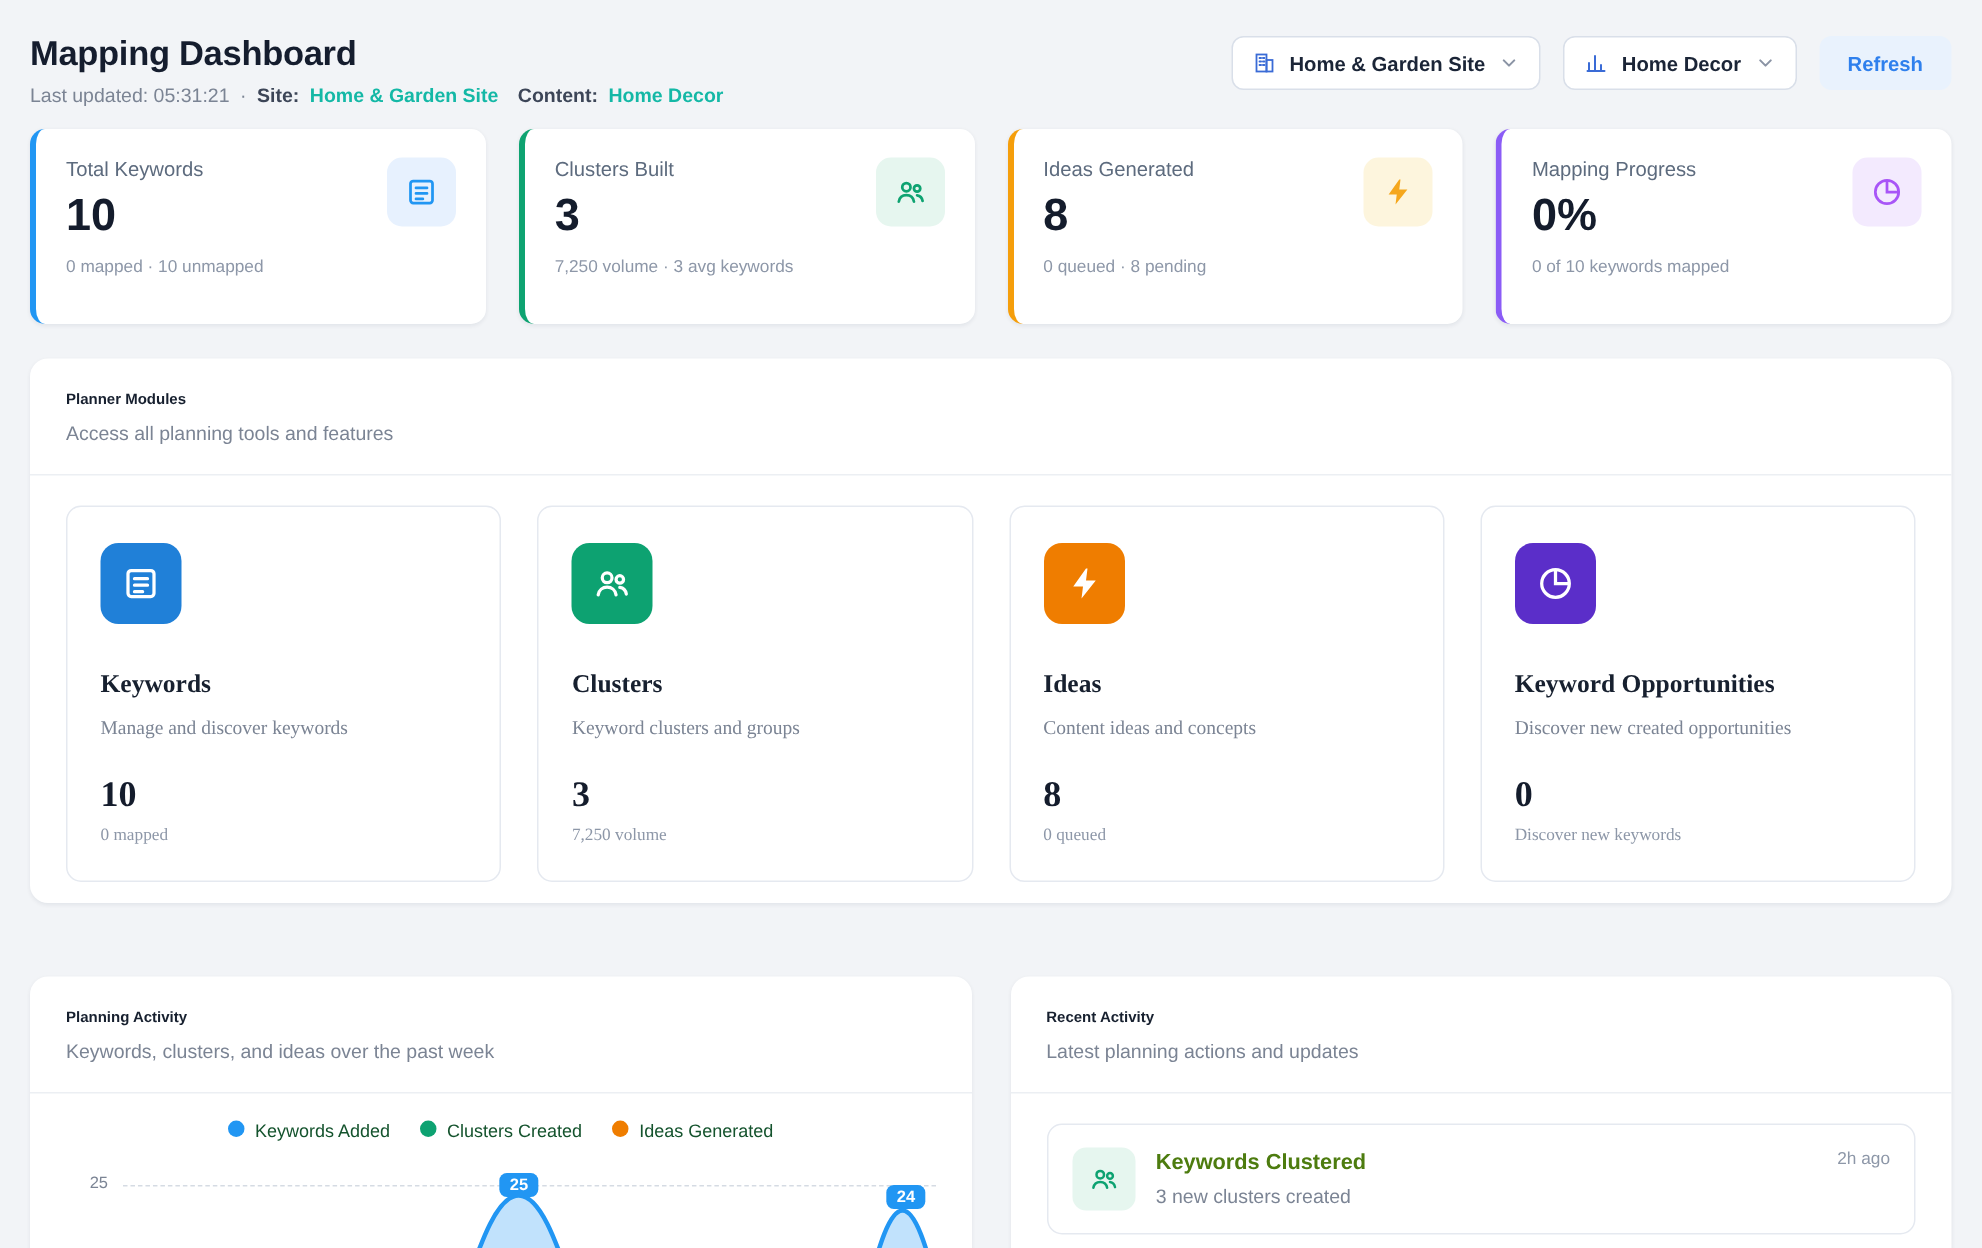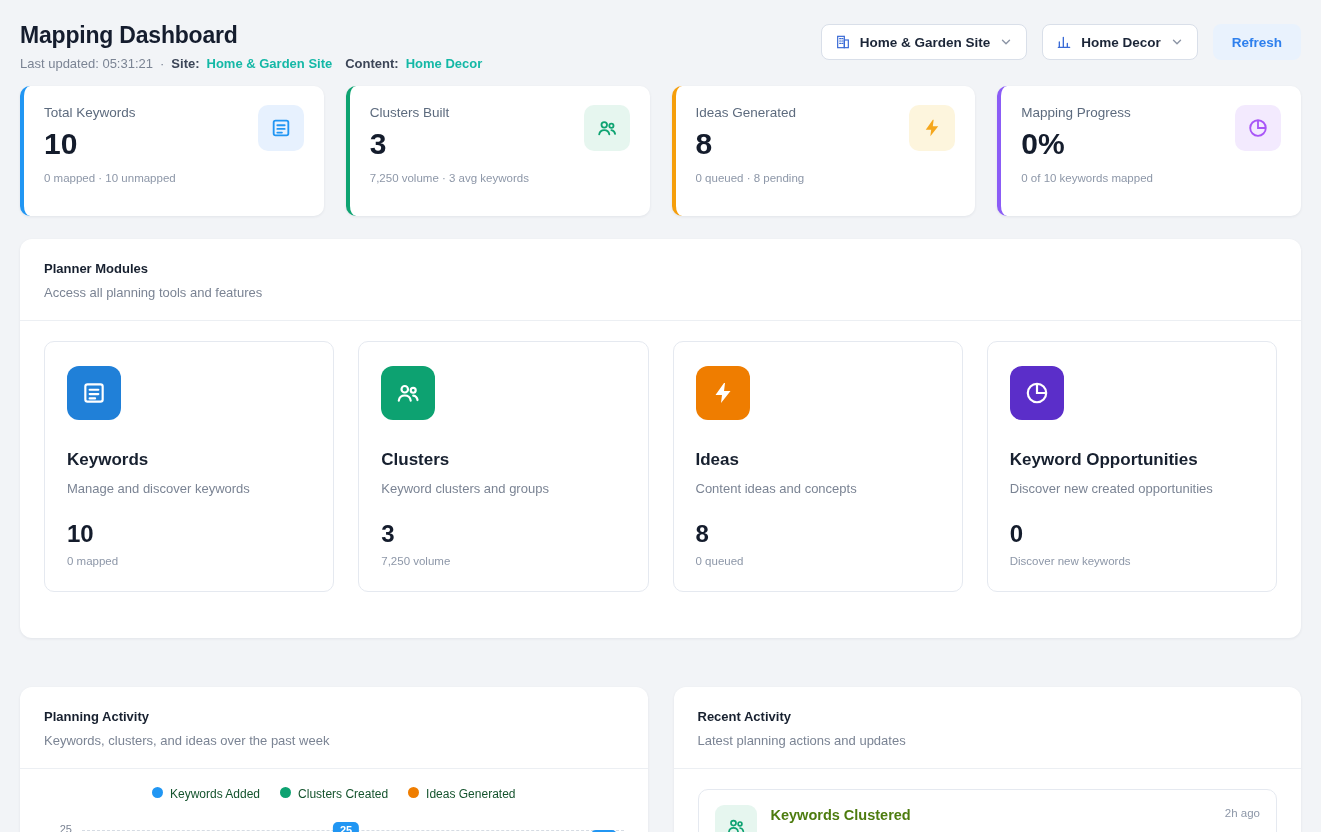--- a/index.html
+++ b/index.html
@@ -45,26 +45,26 @@
   .stat-value { font-size: 30px; font-weight: 800; color: #141c2c; margin-top: 7px; }
   .stat-caption { font-size: 11.5px; color: #8d97a8; margin-top: 11px; }
   .chip {
     width: 46px; height: 46px; border-radius: 10px; flex: none;
     display: flex; align-items: center; justify-content: center;
   }
 
   
   .panel { background: #fff; border-radius: 12px; box-shadow: 0 1px 3px rgba(16,30,54,.07); margin-top: 23px; }
   .panel-head { padding: 22px 24px 20px; }
-  .panel-title { font-size: 13px; font-weight: 800; color: #17202f; }
+  .panel-title { font-size: 10px; font-weight: 800; color: #17202f; }
   .panel-sub { font-size: 13px; color: #7b8494; margin-top: 9px; }
   .divider { border-top: 1px solid #eceff3; }
 
   
-  .modules-grid { display: grid; grid-template-columns: repeat(4, 1fr); gap: 24px; padding: 20px 24px 46px; }
+  .modules-grid { display: grid; grid-template-columns: repeat(4, 1fr); gap: 24px; padding: 20px 24px 14px; font-family: Liberation Serif, serif; }
   .module-card { border: 1px solid #e5e9f0; border-radius: 10px; padding: 24px 22px; background: #fff; cursor: pointer; }
   .module-icon {
     width: 54px; height: 54px; border-radius: 12px; color: #fff;
     display: flex; align-items: center; justify-content: center; margin-bottom: 30px;
   }
   .module-title { font-size: 17px; font-weight: 800; color: #17202f; }
   .module-desc { font-size: 13px; color: #7b8494; margin-top: 11px; }
   .module-value { font-size: 24px; font-weight: 800; color: #141c2c; margin-top: 24px; }
   .module-caption { font-size: 11.5px; color: #8d97a8; margin-top: 7px; }
 

